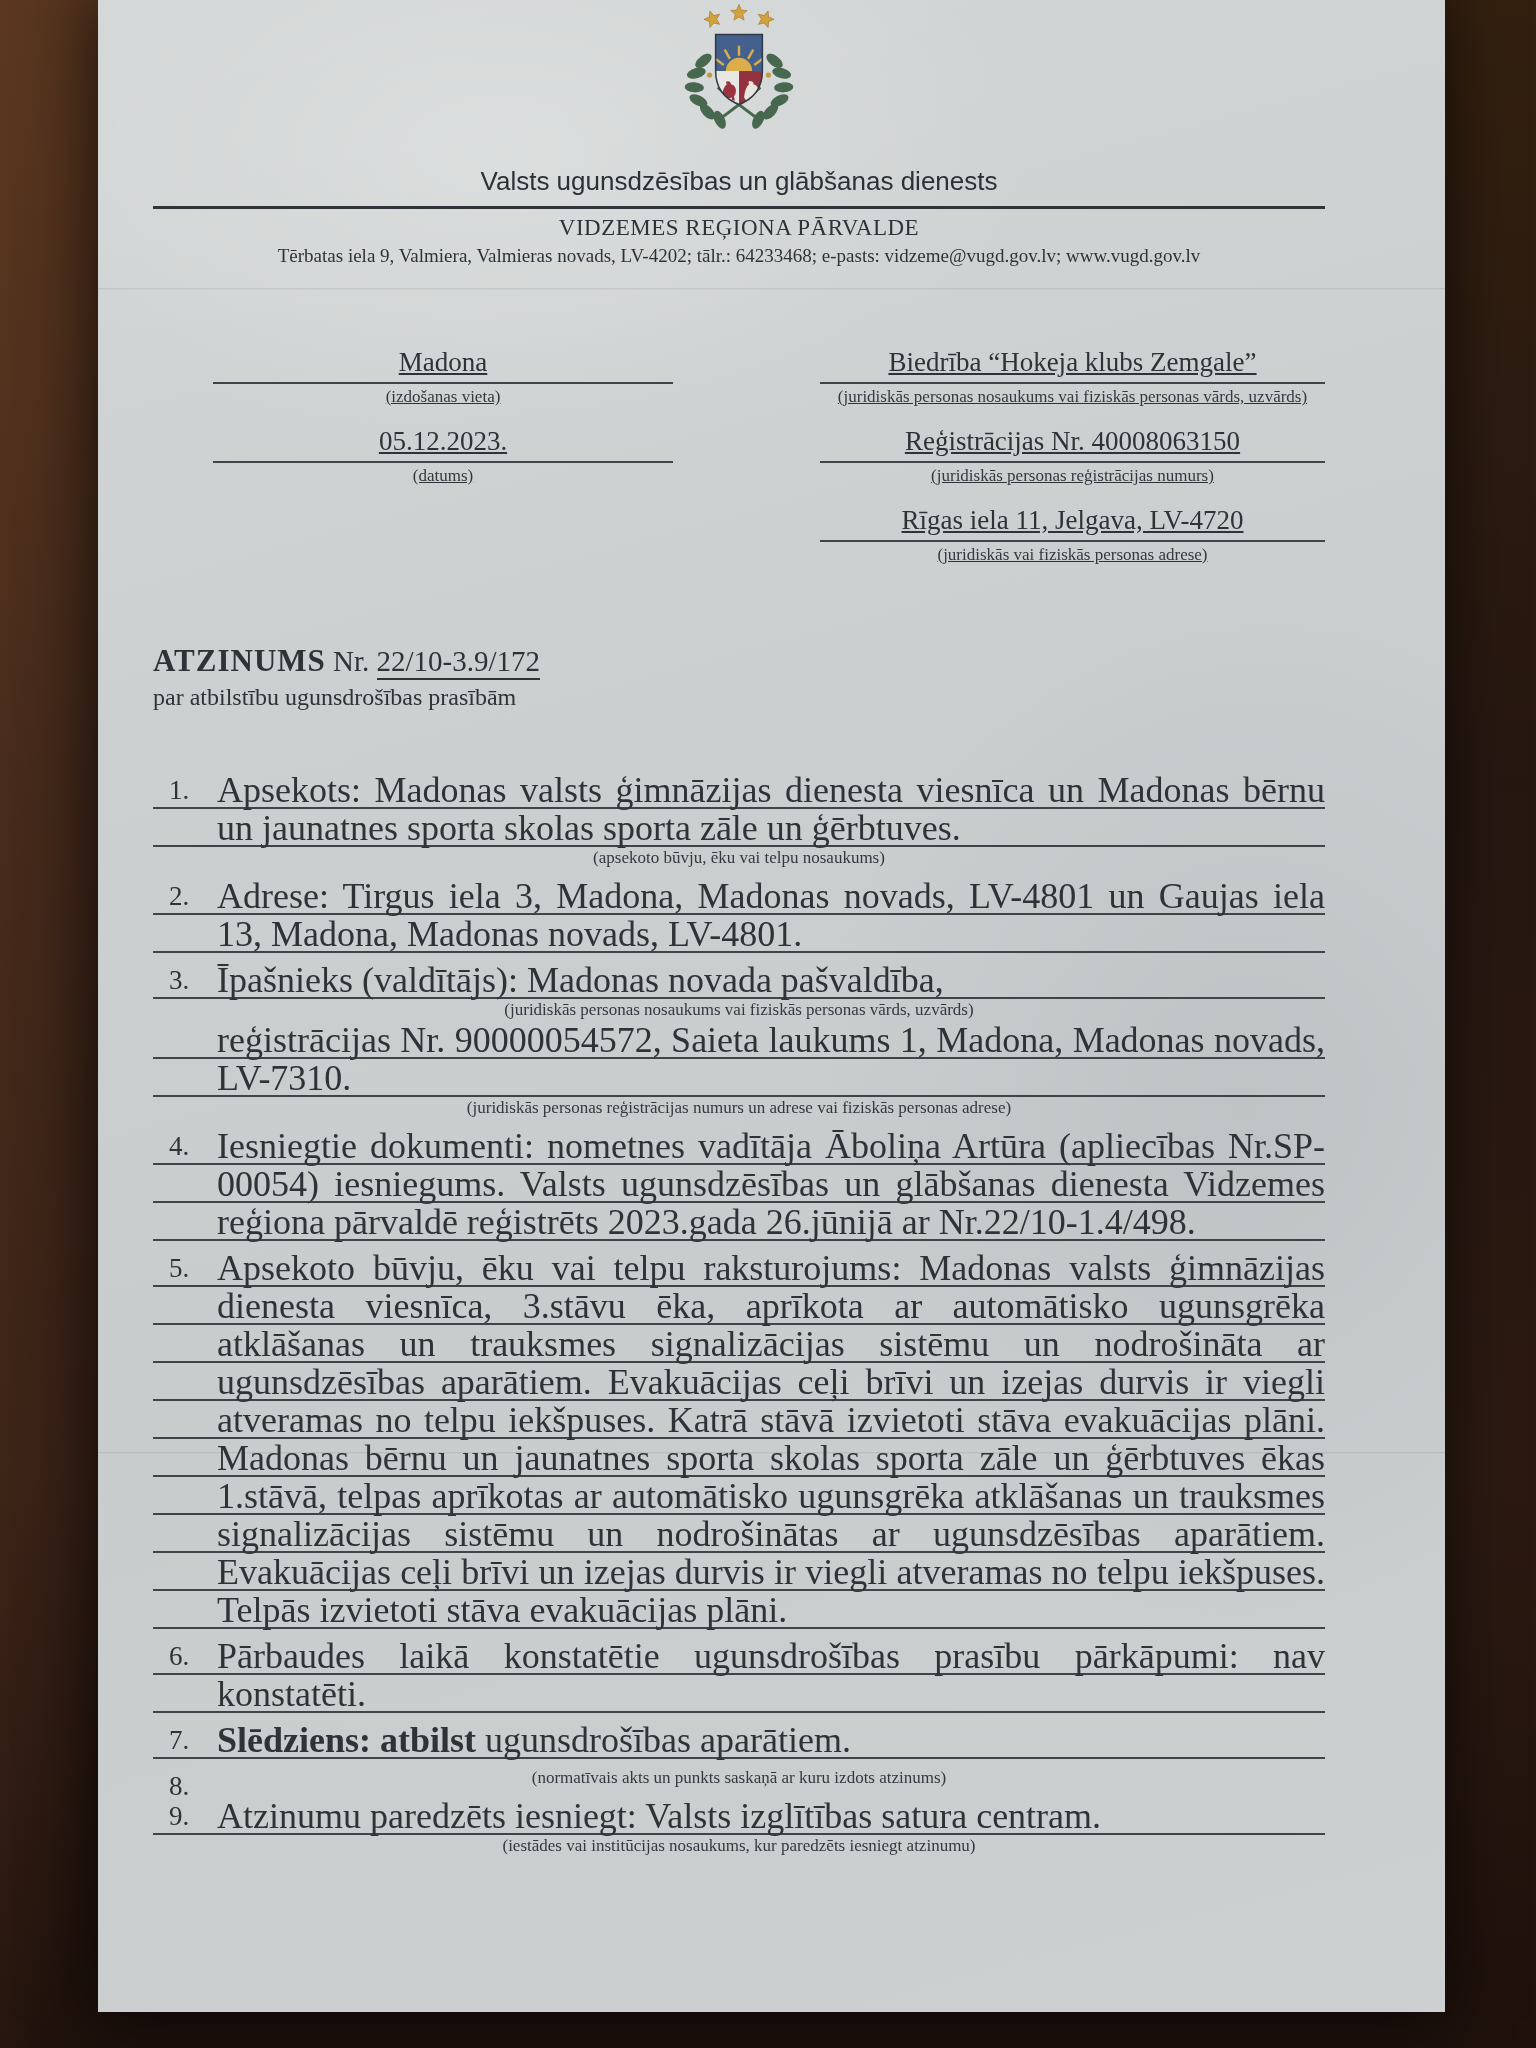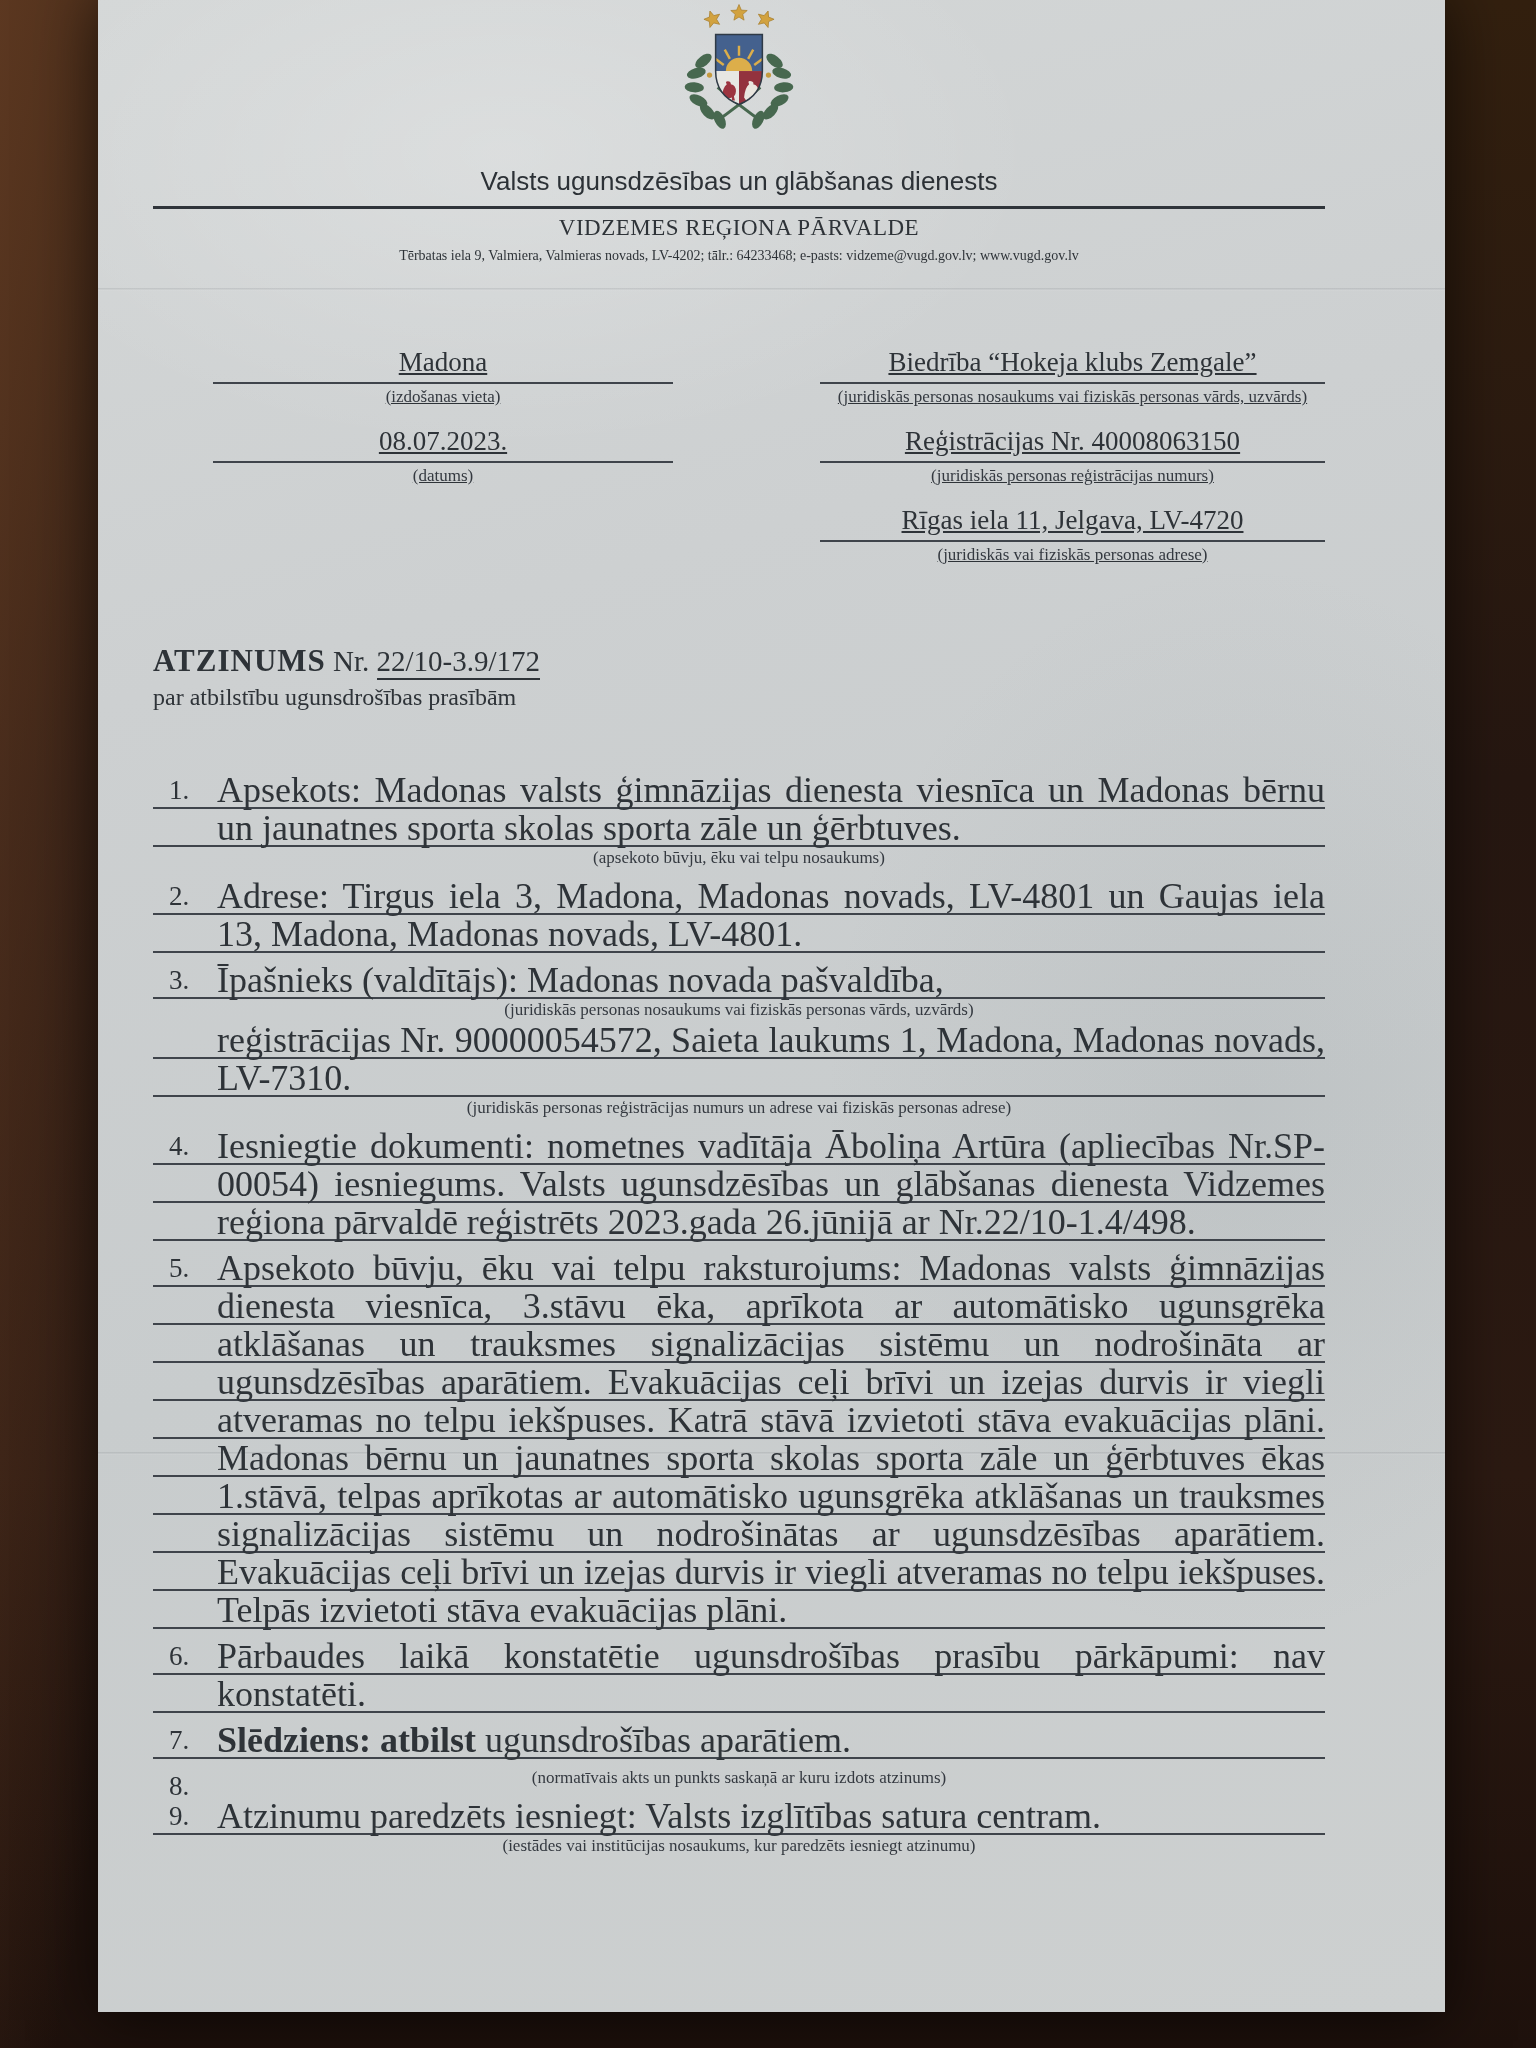--- a/index.html
+++ b/index.html
@@ -23,21 +23,21 @@
 
   .content{padding:0 120px 0 55px;}
 
   
   .letterhead{text-align:center;padding-top:14px;}
   .emblem{display:block;margin:0 auto;}
   .org-name{font-family:"Liberation Sans","DejaVu Sans",sans-serif;font-size:26px;line-height:34px;
     margin-top:32px;color:#2c3136;}
   .rule{border-top:3px solid #2f343a;margin-top:8px;}
   .division{font-size:23px;line-height:28px;margin-top:5px;letter-spacing:.5px;}
-  .address{font-size:14px;line-height:24px;margin-top:2px;}
+  .address{font-size:19px;line-height:24px;margin-top:2px;}
 
   
   .meta{display:flex;margin-top:76px;}
   .mcol-left{width:460px;margin-left:60px;}
   .mcol-right{width:505px;margin-left:auto;}
   .field{margin-bottom:15px;text-decoration:underline;}
   .fvalue{font-size:27px;line-height:36px;text-align:center;border-bottom:2px solid #3f444b;padding-bottom:2px;}
   .flabel{font-size:17px;line-height:22px;text-align:center;padding-top:2px;color:#343940;}
 
   
@@ -124,21 +124,21 @@
         <div class="address">Tērbatas iela 9, Valmiera, Valmieras novads, LV-4202; tālr.: 64233468; e-pasts: vidzeme@vugd.gov.lv; www.vugd.gov.lv</div>
       </div>
 
       <div class="meta">
         <div class="mcol-left">
           <div class="field">
             <div class="fvalue">Madona</div>
             <div class="flabel">(izdošanas vieta)</div>
           </div>
           <div class="field">
-            <div class="fvalue">08.07.2023.</div>
+            <div class="fvalue">05.12.2023.</div>
             <div class="flabel">(datums)</div>
           </div>
         </div>
         <div class="mcol-right">
           <div class="field">
             <div class="fvalue">Biedrība “Hokeja klubs Zemgale”</div>
             <div class="flabel">(juridiskās personas nosaukums vai fiziskās personas vārds, uzvārds)</div>
           </div>
           <div class="field">
             <div class="fvalue">Reģistrācijas Nr. 40008063150</div>

